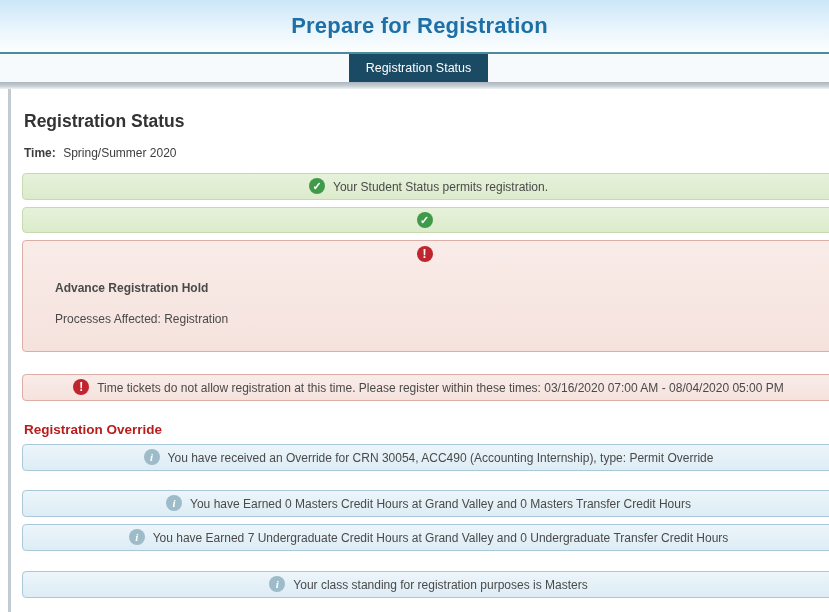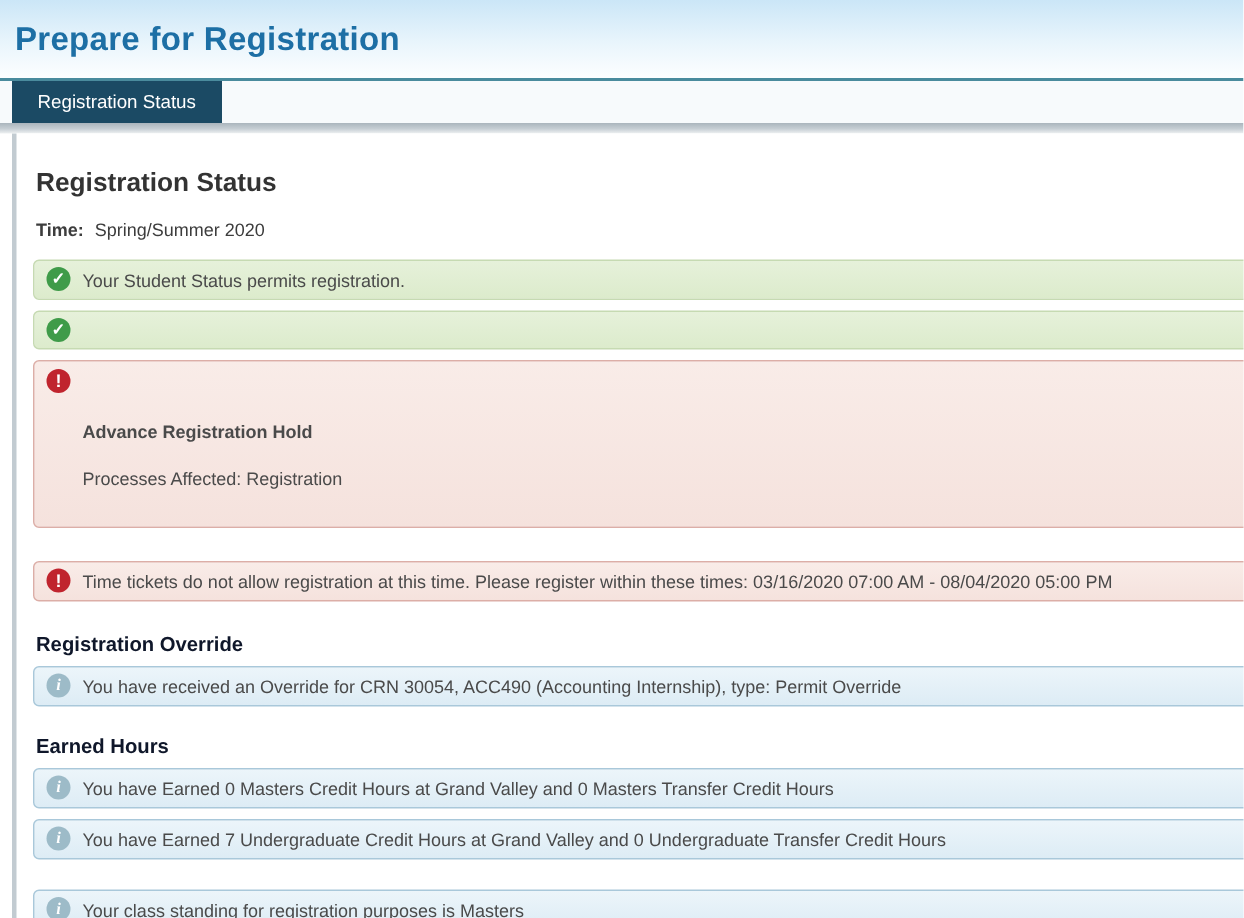--- a/index.html
+++ b/index.html
@@ -1,15 +1,15 @@
 <!DOCTYPE html>
 <html><head>
 <meta charset="utf-8">
 <style>
-  * { margin:0; padding:0; box-sizing:border-box; }
+  * { margin:0; padding:0; box-sizing:border-box;justify-content:center; }
   html,body { width:829px; height:612px; overflow:hidden; background:#ffffff;
     font-family:"Liberation Sans", sans-serif; }
 
   
   .page-header {
     height:54px; width:100%;
     background:linear-gradient(to bottom, #cbe6f7 0%, #e9f5fc 55%, #fdfeff 100%);
     border-bottom:2px solid #4a8b9d;
     display:flex; align-items:center; padding-left:10px;
   }
@@ -56,21 +56,21 @@
   .note.info .icon { background:#9dbbc8; font-style:italic; font-family:"Liberation Serif", serif; }
 
   .holds-box { display:block; padding:5px 8px 24px 8px; margin-bottom:22px; min-height:93px; }
   .holds-head { display:flex; align-items:flex-start; }
   .holds-detail { margin:19px 0 0 24px; }
   .holds-detail .hold-name { font-weight:bold; }
   .holds-detail div { line-height:15px;margin-top:16px; }
 
   .note.timeticket { margin-top:0; margin-bottom:21px; }
 
-  .section-heading { color:#0f172a; font-size:13.5px; font-weight:bold; margin:0 0 7px 2px; }
+  .section-heading { color:#b91c1c; font-size:13.5px; font-weight:bold; margin:0 0 7px 2px; }
   .section { margin-top:19px; }
   .section:first-of-type { margin-top:0; }
   .spacer-sm { height:13px; }
 </style>
 </head>
 <body>
 
 <div class="page-header">
   <h1>Prepare for Registration</h1>
 </div>
@@ -117,21 +117,20 @@
 
   <div class="section">
     <div class="section-heading">Registration Override</div>
     <div class="note info">
       <span class="icon">i</span>
       <span class="txt">You have received an Override for CRN 30054, ACC490 (Accounting Internship), type: Permit Override</span>
     </div>
   </div>
 
   <div class="section">
-    <div class="section-heading">Earned Hours</div>
     <div class="note info">
       <span class="icon">i</span>
       <span class="txt">You have Earned 0 Masters Credit Hours at Grand Valley and 0 Masters Transfer Credit Hours</span>
     </div>
     <div class="note info">
       <span class="icon">i</span>
       <span class="txt">You have Earned 7 Undergraduate Credit Hours at Grand Valley and 0 Undergraduate Transfer Credit Hours</span>
     </div>
   </div>
 

